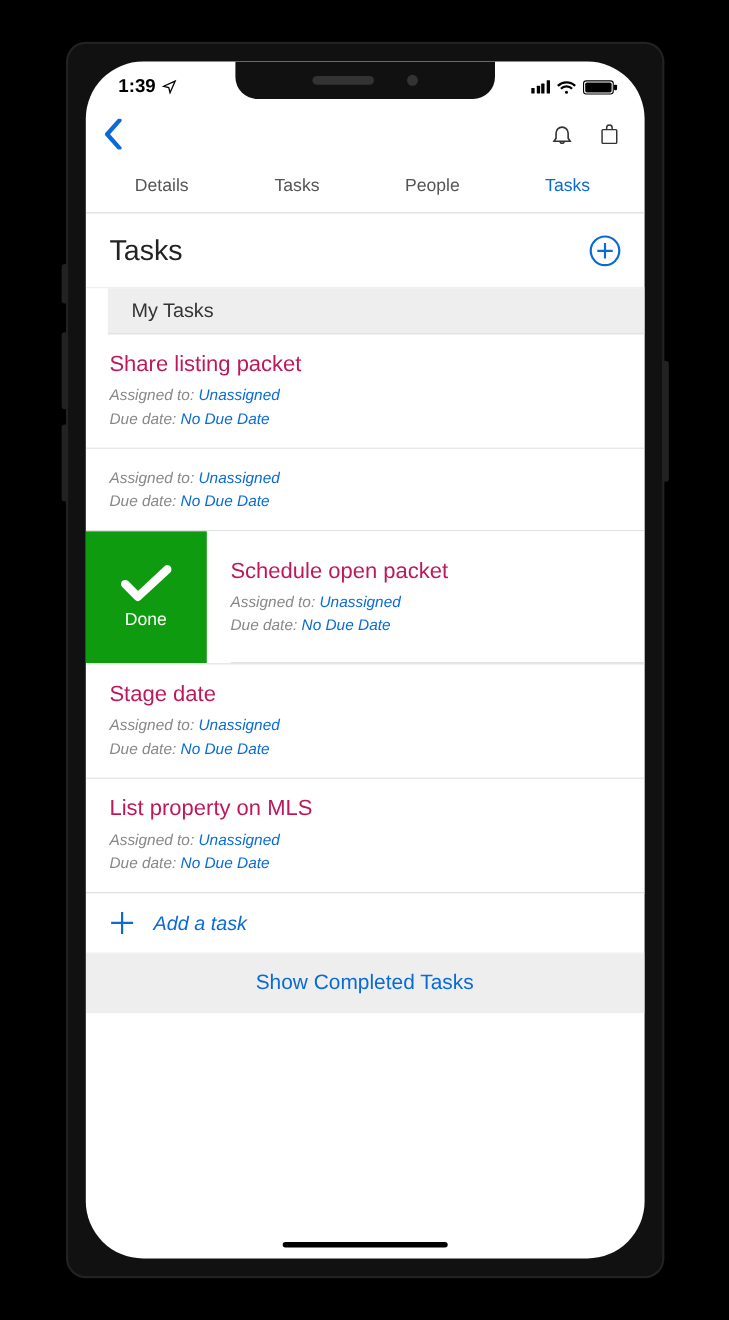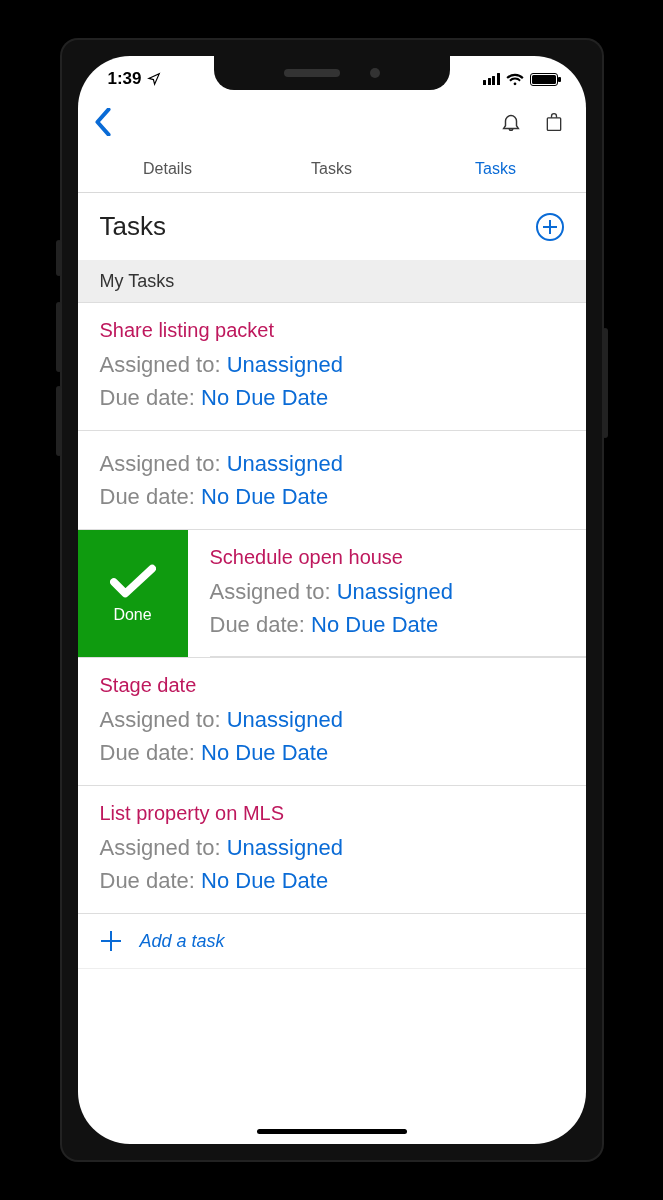--- a/index.html
+++ b/index.html
@@ -109,39 +109,40 @@
   }
   .page-title{font-size:26px;color:#222;font-weight:400;}
   .add-circle{width:28px;height:28px;border:2px solid #0a6bd6;border-radius:50%;display:flex;align-items:center;justify-content:center;color:#0a6bd6;}
 
   .section-header{
     background:#eeeeee;
     padding:10px 22px;
     font-size:18px;
     color:#333;
     border-bottom:1px solid #ddd;
+    margin-left:20px;
   }
 
   .task-list{flex:1;overflow:hidden;}
   .task{
     border-bottom:1px solid #ddd;
     padding:16px 22px 16px 22px;
     position:relative;
     background:#fff;
   }
   .task.swiped{padding-left:132px;min-height:120px;display:flex;flex-direction:column;justify-content:center;}
   .task.swiped .divider-short{position:absolute;left:132px;right:0;bottom:0;height:1px;background:#ddd;}
   .task.swiped{border-bottom:none;}
   .done-block{
     position:absolute;left:0;top:0;bottom:0;width:110px;background:#0f9b0f;
     display:flex;flex-direction:column;align-items:center;justify-content:center;color:#fff;gap:6px;
   }
   .done-label{font-size:16px;}
   .task-title{font-size:20px;color:#be185d;margin-bottom:6px;}
-  .meta{font-size:22px;color:#888;line-height:1.5;}
+  .meta{font-size:14px;color:#888;line-height:1.5;font-style:italic;}
   .meta .link{color:#0a6bd6;}
 
   .add-row{
     display:flex;align-items:center;gap:18px;padding:16px 22px;color:#0a6bd6;font-size:18px;
     border-bottom:1px solid #eee;
     font-style:italic;
   }
   .show-completed{
     background:#eeeeee;text-align:center;padding:16px 0;color:#0a6bd6;font-size:19px;
   }
@@ -206,20 +207,21 @@
               <rect x="4" y="7" width="16" height="15" rx="1"></rect>
               <path d="M9 7V5a3 3 0 016 0v2"></path>
             </svg>
         </div>
       </div>
     </div>
 
     <div class="tabs">
       <div class="tab">Details</div>
       <div class="tab">Tasks</div>
+      <div class="tab">People</div>
       <div class="tab active">Tasks</div>
     </div>
 
     <div class="page-header">
       <div class="page-title">Tasks</div>
       <div class="add-circle">
         <svg width="16" height="16" viewBox="0 0 16 16" stroke="#0a6bd6" stroke-width="2">
             <line x1="8" y1="1" x2="8" y2="15"></line>
             <line x1="1" y1="8" x2="15" y2="8"></line>
           </svg>
@@ -241,21 +243,21 @@
         <div class="meta"><span>Due date: </span><span class="link">No Due Date</span></div>
       </div>
 
       <div class="task swiped">
         <div class="done-block">
           <svg width="46" height="36" viewBox="0 0 24 18" fill="none" stroke="#fff" stroke-width="4" stroke-linecap="round" stroke-linejoin="round">
               <polyline points="2,9 8,15 22,2"></polyline>
             </svg>
           <div class="done-label">Done</div>
         </div>
-        <div class="task-title">Schedule open house</div>
+        <div class="task-title">Schedule open packet</div>
         <div class="meta"><span>Assigned to: </span><span class="link">Unassigned</span></div>
         <div class="meta"><span>Due date: </span><span class="link">No Due Date</span></div>
         <div class="divider-short"></div>
       </div>
 
       <div class="task" style="border-top:1px solid #ddd;">
         <div class="task-title">Stage date</div>
         <div class="meta"><span>Assigned to: </span><span class="link">Unassigned</span></div>
         <div class="meta"><span>Due date: </span><span class="link">No Due Date</span></div>
       </div>
@@ -267,17 +269,20 @@
       </div>
 
       <div class="add-row">
         <svg width="22" height="22" viewBox="0 0 22 22" stroke="#0a6bd6" stroke-width="2">
             <line x1="11" y1="1" x2="11" y2="21"></line>
             <line x1="1" y1="11" x2="21" y2="11"></line>
           </svg>
         <span>Add a task</span>
       </div>
 
+      <div class="show-completed">
+        <span>Show Completed Tasks</span>
+      </div>
     </div>
 
     <div class="home-indicator"></div>
   </div>
 </div>
 
 </body></html>

